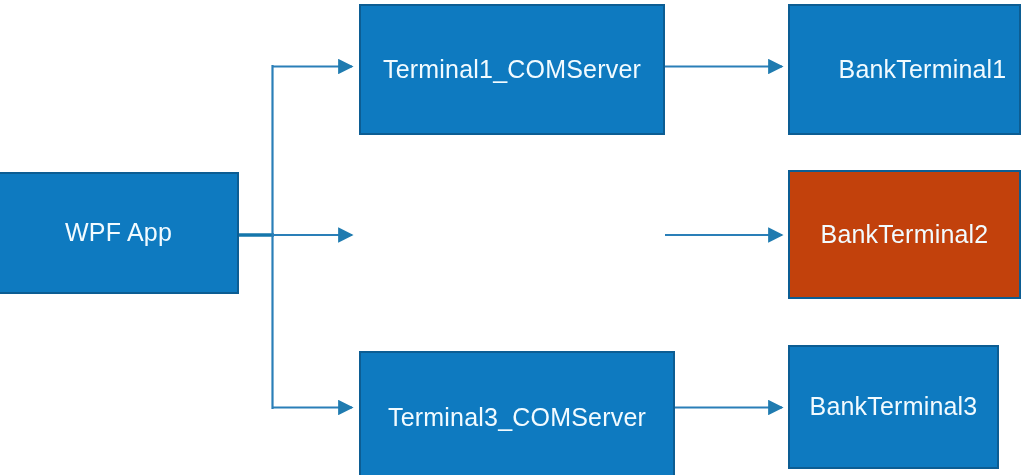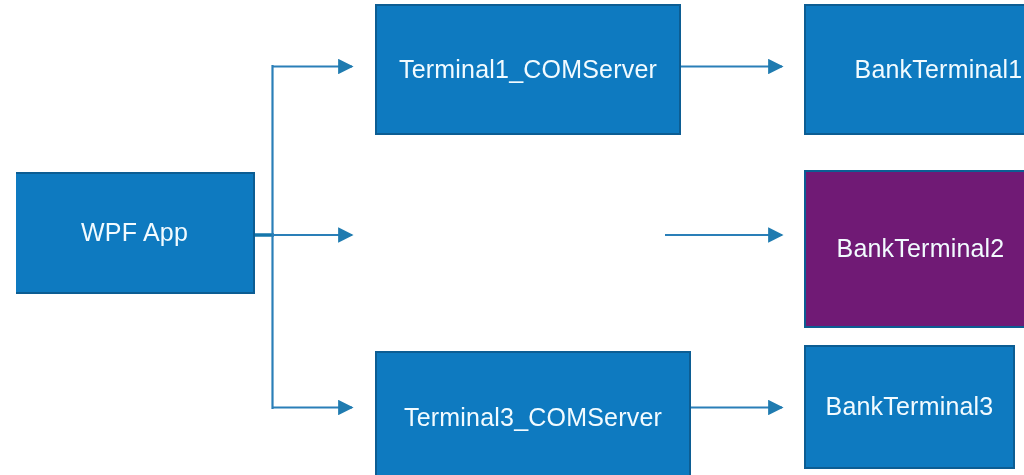--- a/index.html
+++ b/index.html
@@ -31,21 +31,20 @@
     display: flex;
     align-items: center;
     justify-content: center;
     color: #f2fbff;
     font-size: 25px;
     font-weight: 400;
     letter-spacing: 0.2px;
     text-align: center;
     line-height: 1.1;
     white-space: nowrap;
-    margin-left: 16px;
   }
   
   .node.source {
     border-left: none;
   }
   
   .node.bleed-bottom {
     border-bottom: none;
   }
   .node-label {
@@ -84,20 +83,20 @@
   <div class="node" style="left: 359px; top: 4px; width: 306px; height: 131px; background: rgb(14, 122, 192); border-color: rgb(12, 93, 147); color: rgb(242, 251, 255);">
     <span class="node-label">Terminal1_COMServer</span>
   </div>
   <div class="node bleed-bottom" style="left: 359px; top: 351px; width: 316px; height: 131px; background: rgb(14, 122, 192); border-color: rgb(12, 93, 147); color: rgb(242, 251, 255);">
     <span class="node-label">Terminal3_COMServer</span>
   </div>
 
   <div class="node" style="left: 788px; top: 4px; width: 233px; height: 131px; background: rgb(14, 122, 192); border-color: rgb(12, 93, 147); color: rgb(242, 251, 255); padding-left: 36px;">
     <span class="node-label">BankTerminal1</span>
   </div>
-  <div class="node" style="left: 788px; top: 170px; width: 233px; height: 158px; background: #701a75; border-color: rgb(12, 93, 147); color: rgb(242, 251, 255);">
+  <div class="node" style="left: 788px; top: 170px; width: 233px; height: 129px; background: #c2410c; border-color: rgb(12, 93, 147); color: rgb(242, 251, 255);">
     <span class="node-label">BankTerminal2</span>
   </div>
   <div class="node" style="left: 788px; top: 345px; width: 211px; height: 124px; background: rgb(14, 122, 192); border-color: rgb(12, 93, 147); color: rgb(242, 251, 255);">
     <span class="node-label">BankTerminal3</span>
   </div>
 
 </div>
 
 </body></html>

